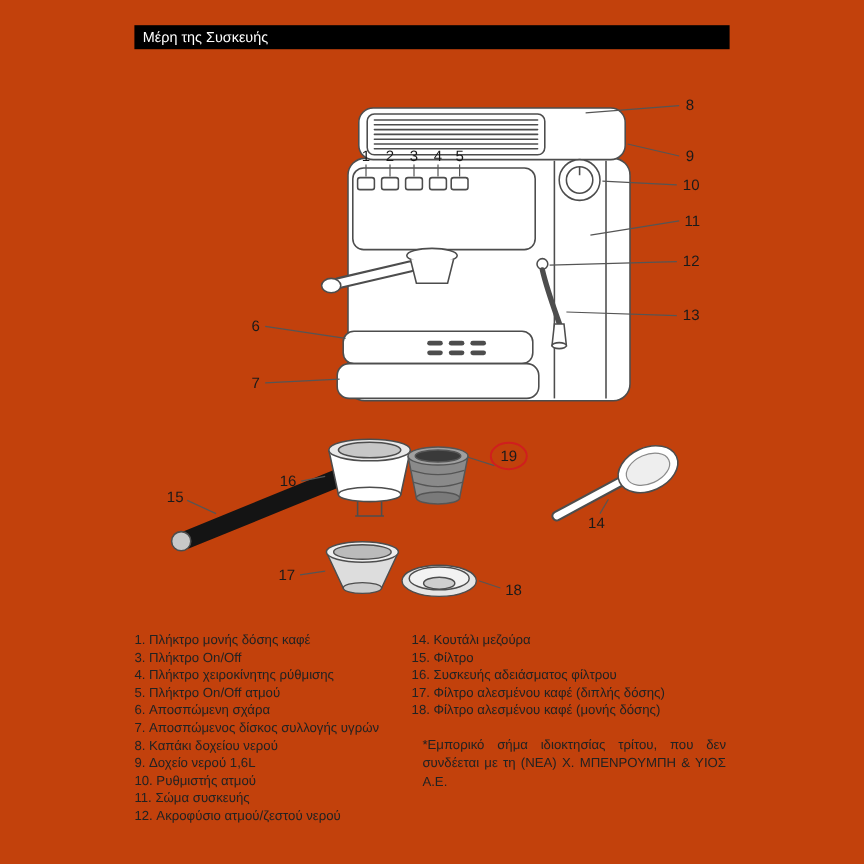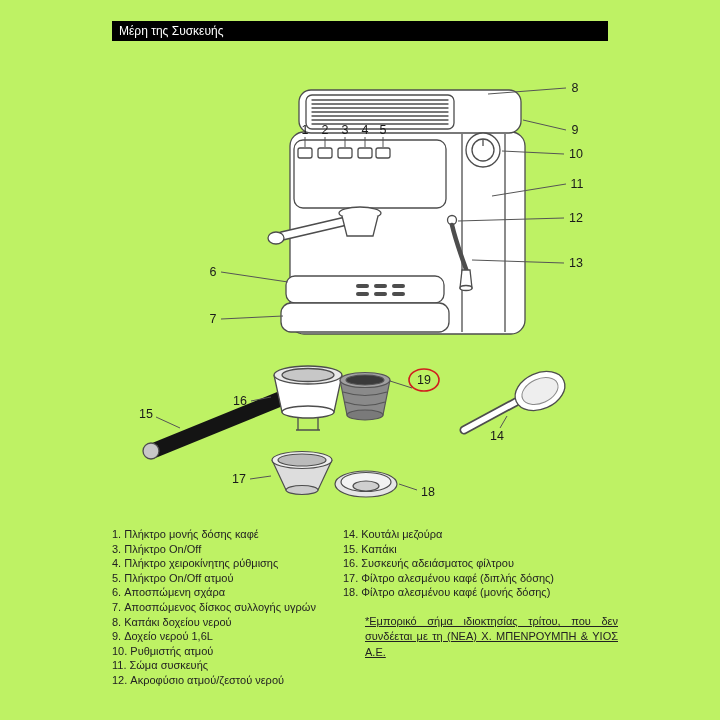--- a/index.html
+++ b/index.html
@@ -3,21 +3,21 @@
 <meta charset="utf-8">
 <style>
   html,body { margin:0; padding:0; }
   body {
     width:720px; height:720px; overflow:hidden;
     background:#ffffff;
     font-family:"Liberation Sans", sans-serif;
     color:#1a1a1a;
     position:relative;
   }
-  .page { position:absolute; inset:0; background:#bef264;padding-left:40px; }
+  .page { position:absolute; inset:0; background:#c2410c;padding-left:40px; }
 
   .header-bar {
     position:absolute; left:112px; top:21px; width:496px; height:20px;
     background:#000000; color:#ffffff;
     font-size:12px; line-height:20px; padding-left:7px;
     box-sizing:border-box;
   }
 
   .diagram { position:absolute; left:0; top:50px; width:720px; height:472px; }
   .diagram svg { display:block; }
@@ -27,24 +27,23 @@
   .legend-left  { left:112px; width:228px; }
   .legend-right { left:343px; width:266px; }
   .legend-item { height:14.6px; line-height:14.6px; white-space:nowrap; }
   .legend-item .num { margin-right:3px; }
   .circled {
     display:inline-block;
     border:1.5px solid #d01e1e; border-radius:50%;
     padding:0 3px; margin-left:-5px; line-height:12px;
   }
   .footnote {
-    margin-top:14px; margin-left:22px; width:253px;
+    margin-top:14px; margin-left:9px; width:253px;
     text-align:justify; line-height:15.4px; white-space:normal;
     font-size:11px;
-    text-decoration:underline;
   }
 </style>
 </head>
 <body>
 
 <div class="page">
 
   <div class="header-bar">
     <span>Μέρη της Συσκευής</span>
   </div>
@@ -205,20 +204,20 @@
     <div class="legend-item"><span class="num">7.</span><span>Αποσπώμενος δίσκος συλλογής υγρών</span></div>
     <div class="legend-item"><span class="num">8.</span><span>Καπάκι δοχείου νερού</span></div>
     <div class="legend-item"><span class="num">9.</span><span>Δοχείο νερού 1,6L</span></div>
     <div class="legend-item"><span class="num">10.</span><span>Ρυθμιστής ατμού</span></div>
     <div class="legend-item"><span class="num">11.</span><span>Σώμα συσκευής</span></div>
     <div class="legend-item"><span class="num">12.</span><span>Ακροφύσιο ατμού/ζεστού νερού</span></div>
   </div>
 
   <div class="legend-col legend-right">
     <div class="legend-item"><span class="num">14.</span><span>Κουτάλι μεζούρα</span></div>
-    <div class="legend-item"><span class="num">15.</span><span>Καπάκι</span></div>
+    <div class="legend-item"><span class="num">15.</span><span>Φίλτρο</span></div>
     <div class="legend-item"><span class="num">16.</span><span>Συσκευής αδειάσματος φίλτρου</span></div>
     <div class="legend-item"><span class="num">17.</span><span>Φίλτρο αλεσμένου καφέ (διπλής δόσης)</span></div>
     <div class="legend-item"><span class="num">18.</span><span>Φίλτρο αλεσμένου καφέ (μονής δόσης)</span></div>
     <div class="footnote">*Εμπορικό σήμα ιδιοκτησίας τρίτου, που δεν συνδέεται με τη (ΝΕΑ) Χ. ΜΠΕΝΡΟΥΜΠΗ &amp; ΥΙΟΣ Α.Ε.</div>
   </div>
 
 </div>
 
 </body></html>

